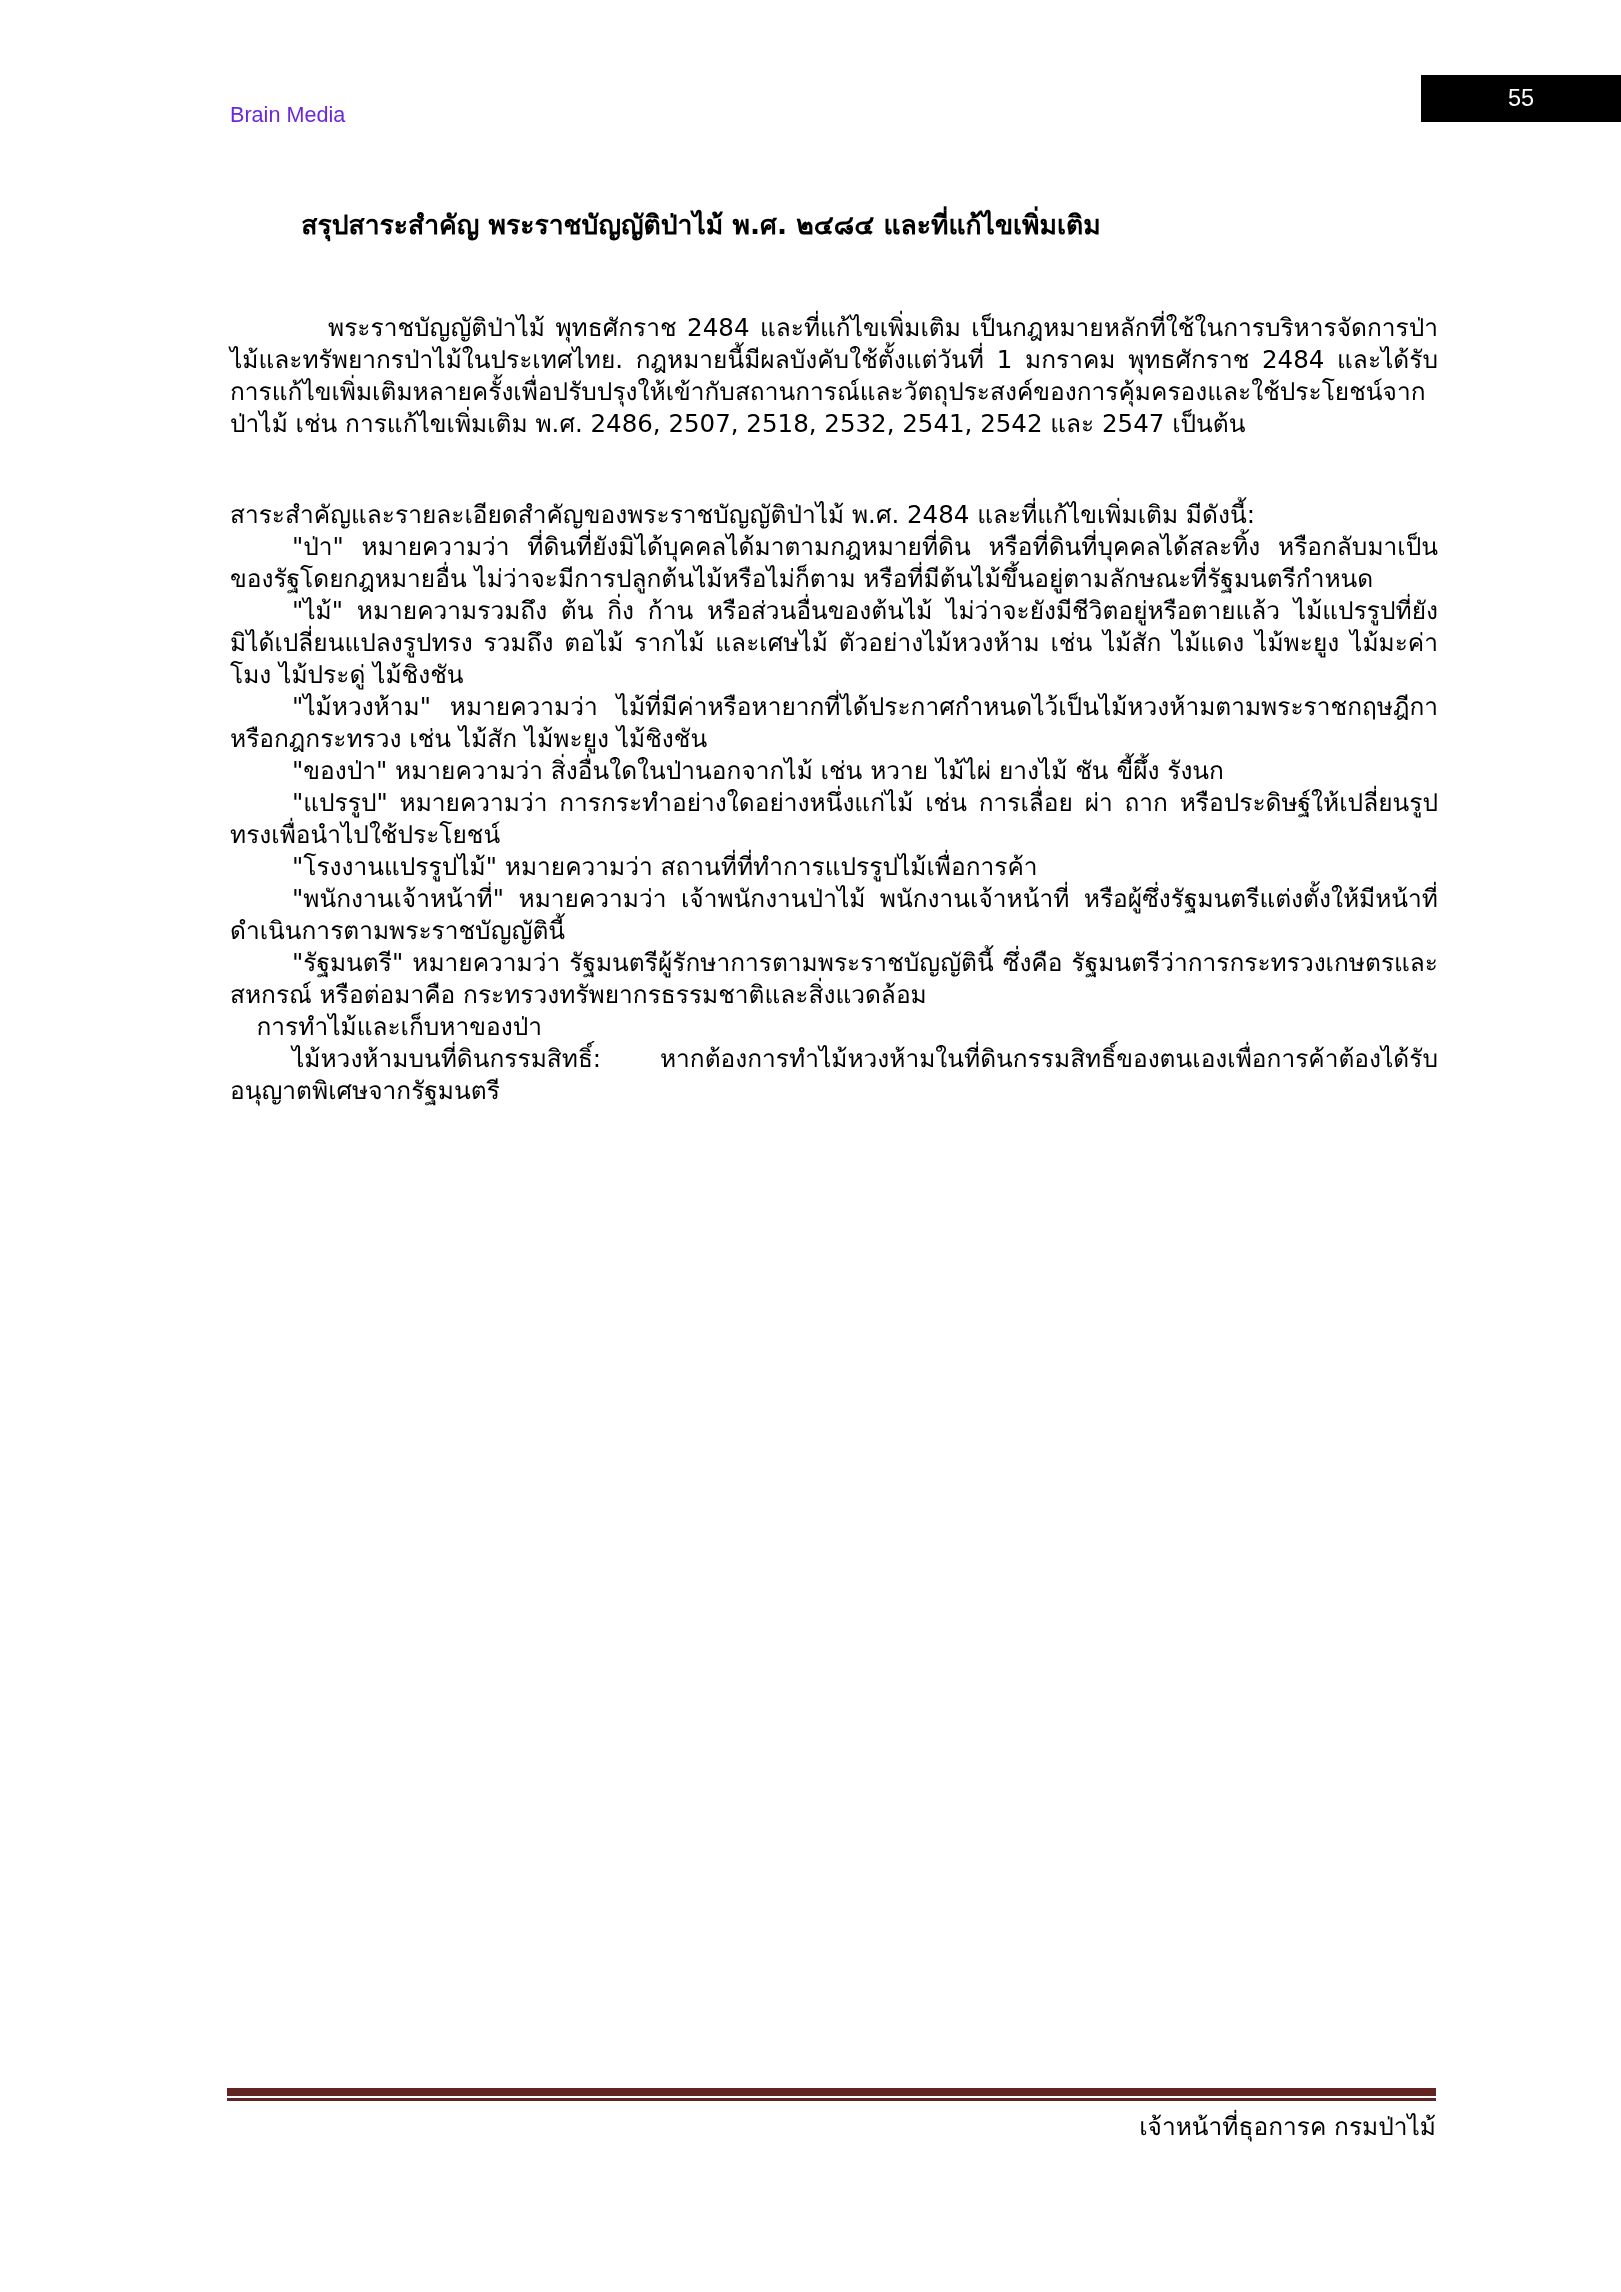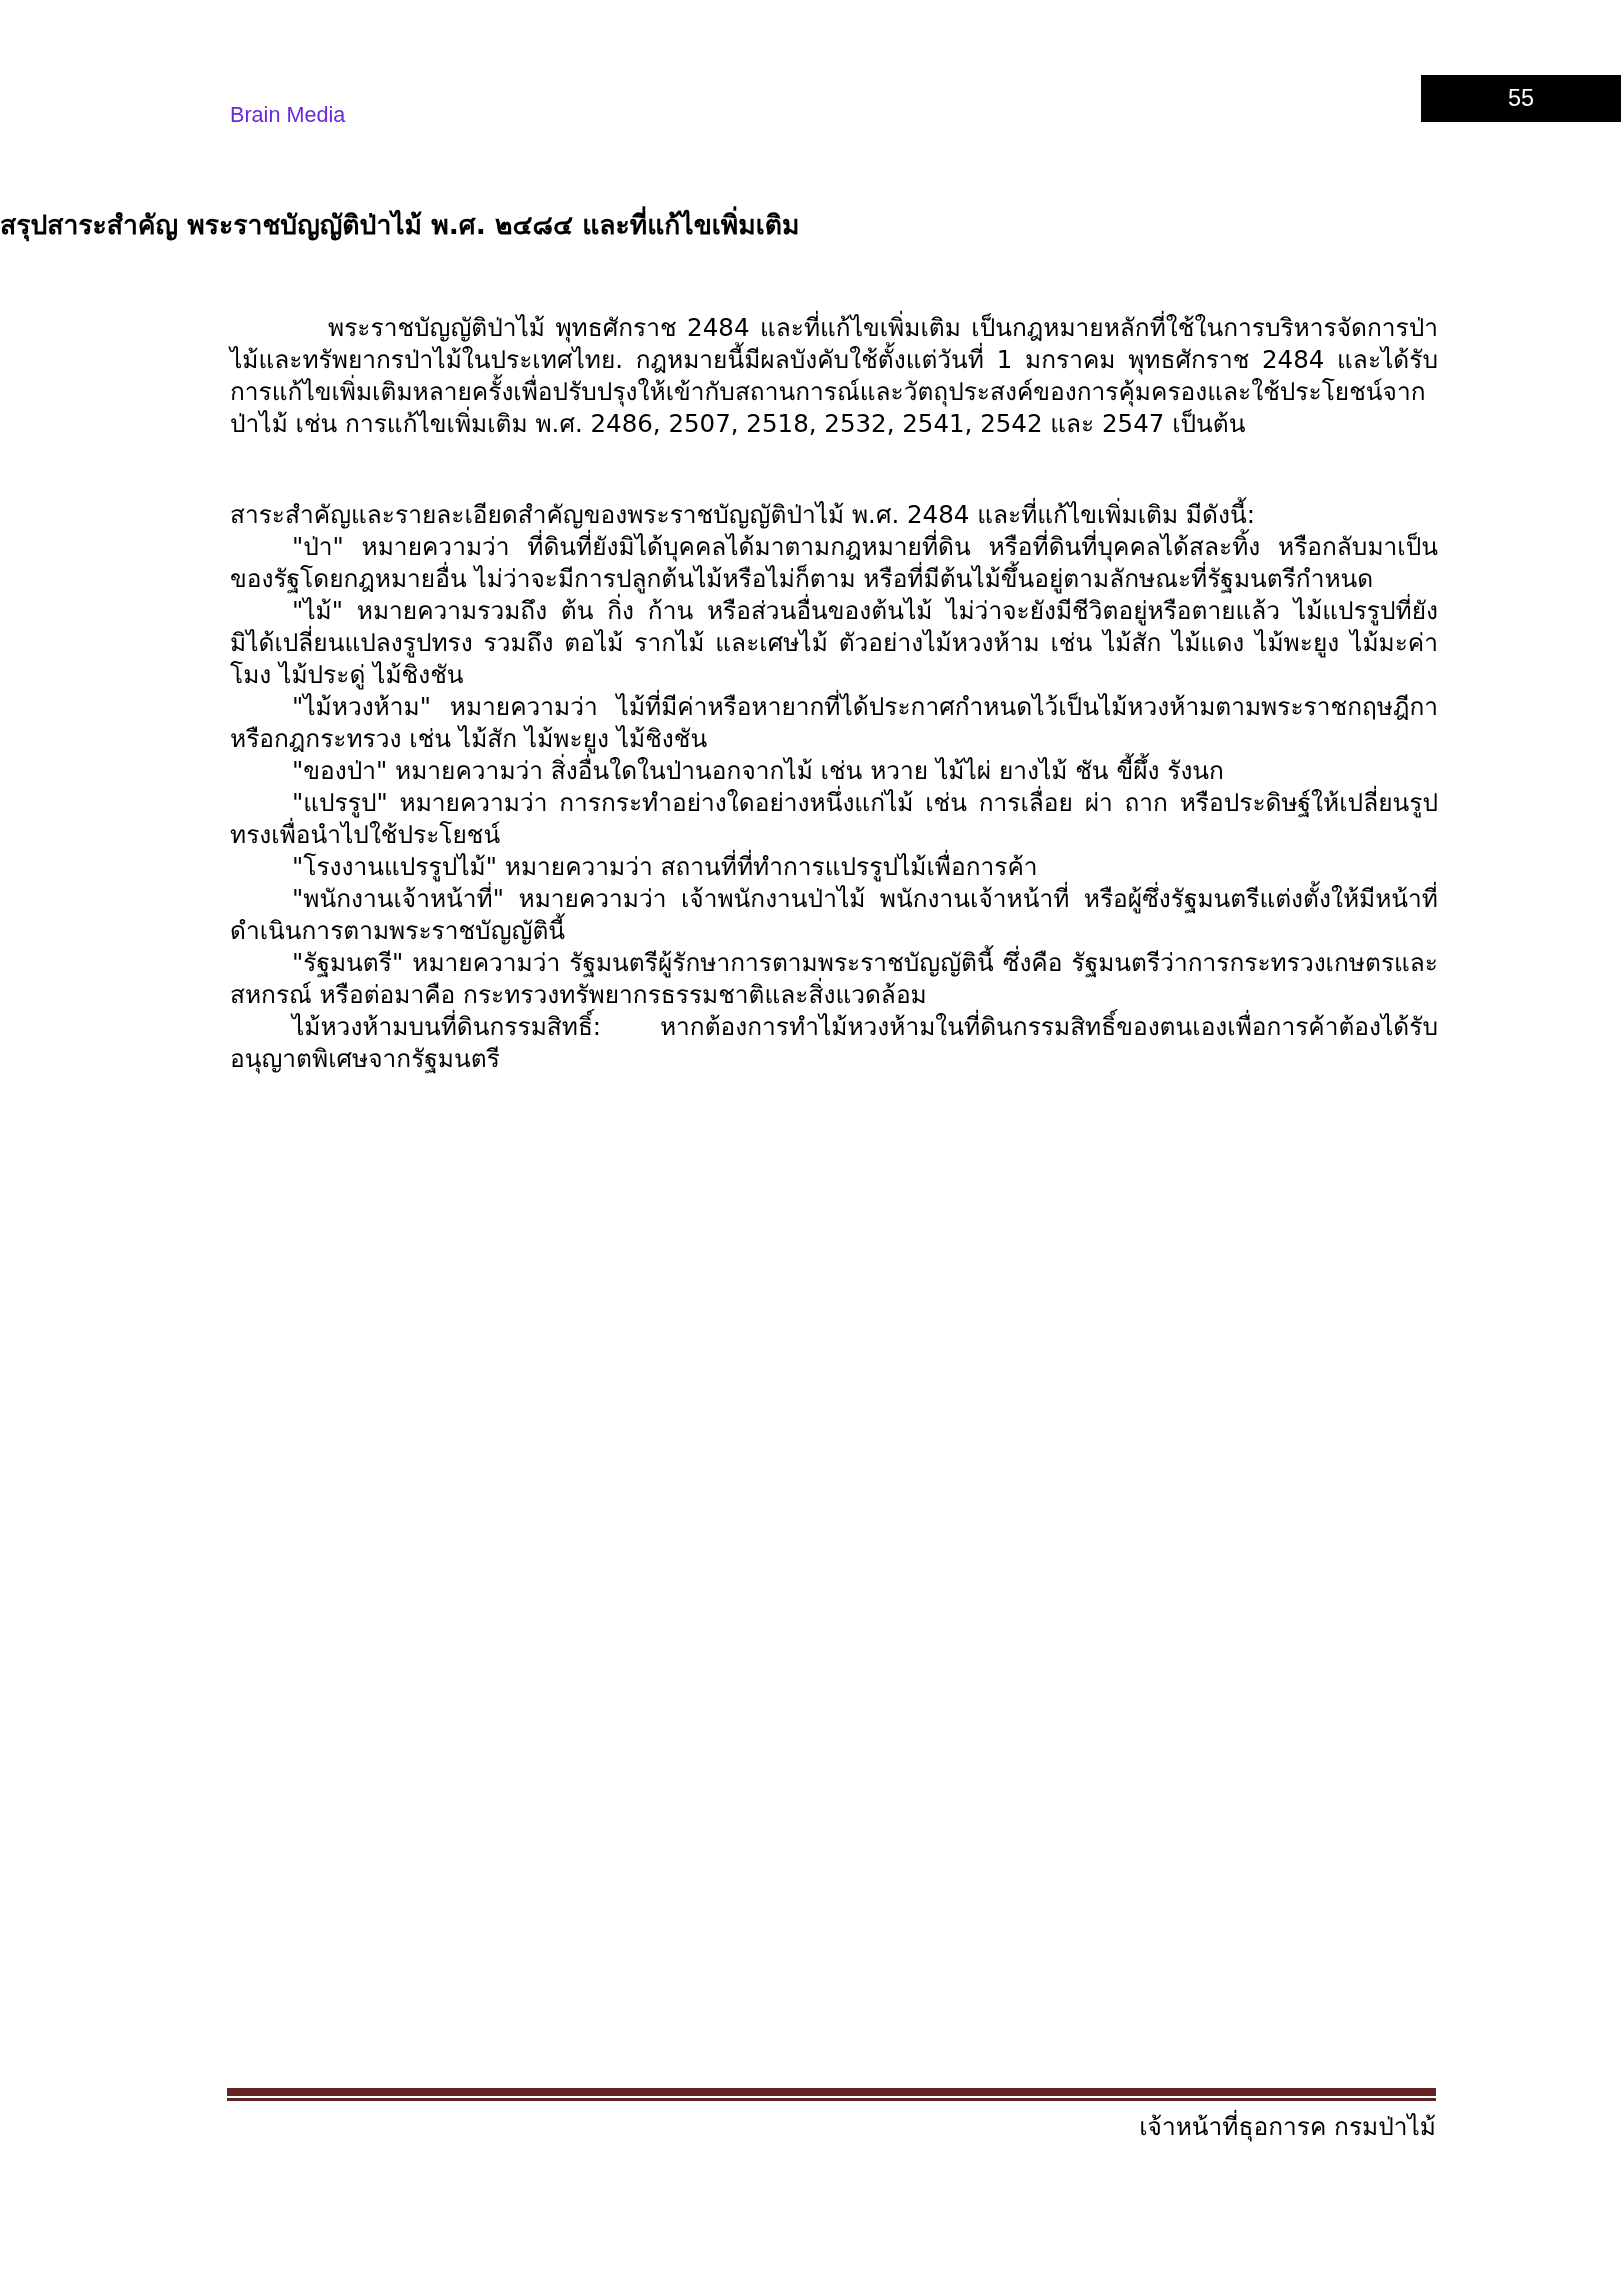--- a/index.html
+++ b/index.html
@@ -3,21 +3,21 @@
 <meta charset="utf-8">
 <style>
   html, body { margin:0; padding:0; background:#ffffff; }
   body { width:1621px; height:2293px; position:relative; overflow:hidden;
          font-family:"DejaVu Sans", "Liberation Sans", sans-serif; color:#000; }
   .header-label { position:absolute; left:230px; top:102px; font-size:21.6px; color:#6d28d9;
                   font-family:"Liberation Sans", sans-serif; }
   .page-num-box { position:absolute; left:1421px; top:75px; width:200px; height:47px; background:#000;
                   color:#fff; font-size:23.5px; display:flex; align-items:center; justify-content:center;
                   font-family:"Liberation Sans", sans-serif; }
-  .title { position:absolute; left:0; width:1402px; top:204px; text-align:left; font-weight:bold;
+  .title { position:absolute; left:0; width:1402px; top:204px; text-align:center; font-weight:bold;
            font-size:26.5px; }
   .body { position:absolute; left:230px; width:1208px; top:312px; font-size:24.5px; line-height:32px; }
   .para { margin:0; text-align:justify; }
   .indent { text-indent:98px; }
   .intro { margin-top:59px; }
   .subhead { padding-left:26.5px; }
   .def { text-indent:62px; }
   .footer-rule { position:absolute; left:227px; width:1209px; top:2088px; }
   .footer-rule .thick { height:7.8px; background:#622423; }
   .footer-rule .thin { height:2.9px; background:#622423; margin-top:2px; }
@@ -43,20 +43,21 @@
     <p class="para def">"ไม้" หมายความรวมถึง ต้น กิ่ง ก้าน หรือส่วนอื่นของต้นไม้ ไม่ว่าจะยังมีชีวิตอยู่หรือตายแล้ว ไม้แปรรูปที่ยังมิได้เปลี่ยนแปลงรูปทรง รวมถึง ตอไม้ รากไม้ และเศษไม้ ตัวอย่างไม้หวงห้าม เช่น ไม้สัก ไม้แดง ไม้พะยูง ไม้มะค่าโมง ไม้ประดู่ ไม้ชิงชัน</p>
     <p class="para def">"ไม้หวงห้าม" หมายความว่า ไม้ที่มีค่าหรือหายากที่ได้ประกาศกำหนดไว้เป็นไม้หวงห้ามตามพระราชกฤษฎีกาหรือกฎกระทรวง เช่น ไม้สัก ไม้พะยูง ไม้ชิงชัน</p>
     <p class="para def">"ของป่า" หมายความว่า สิ่งอื่นใดในป่านอกจากไม้ เช่น หวาย ไม้ไผ่ ยางไม้ ชัน ขี้ผึ้ง รังนก</p>
     <p class="para def">"แปรรูป" หมายความว่า การกระทำอย่างใดอย่างหนึ่งแก่ไม้ เช่น การเลื่อย ผ่า ถาก หรือประดิษฐ์ให้เปลี่ยนรูปทรงเพื่อนำไปใช้ประโยชน์</p>
     <p class="para def">"โรงงานแปรรูปไม้" หมายความว่า สถานที่ที่ทำการแปรรูปไม้เพื่อการค้า</p>
     <p class="para def">"พนักงานเจ้าหน้าที่" หมายความว่า เจ้าพนักงานป่าไม้ พนักงานเจ้าหน้าที่ หรือผู้ซึ่งรัฐมนตรีแต่งตั้งให้มีหน้าที่ดำเนินการตามพระราชบัญญัตินี้</p>
     <p class="para def">"รัฐมนตรี" หมายความว่า รัฐมนตรีผู้รักษาการตามพระราชบัญญัตินี้ ซึ่งคือ รัฐมนตรีว่าการกระทรวงเกษตรและสหกรณ์ หรือต่อมาคือ กระทรวงทรัพยากรธรรมชาติและสิ่งแวดล้อม</p>
   </div>
 
   <div>
+    <p class="para subhead">การทำไม้และเก็บหาของป่า</p>
     <p class="para def">ไม้หวงห้ามบนที่ดินกรรมสิทธิ์: หากต้องการทำไม้หวงห้ามในที่ดินกรรมสิทธิ์ของตนเองเพื่อการค้าต้องได้รับอนุญาตพิเศษจากรัฐมนตรี</p>
   </div>
 </div>
 
 <div class="footer-rule">
   <div class="thick"></div>
   <div class="thin"></div>
 </div>
 <div class="footer-text">เจ้าหน้าที่ธุอการค กรมป่าไม้</div>
 

